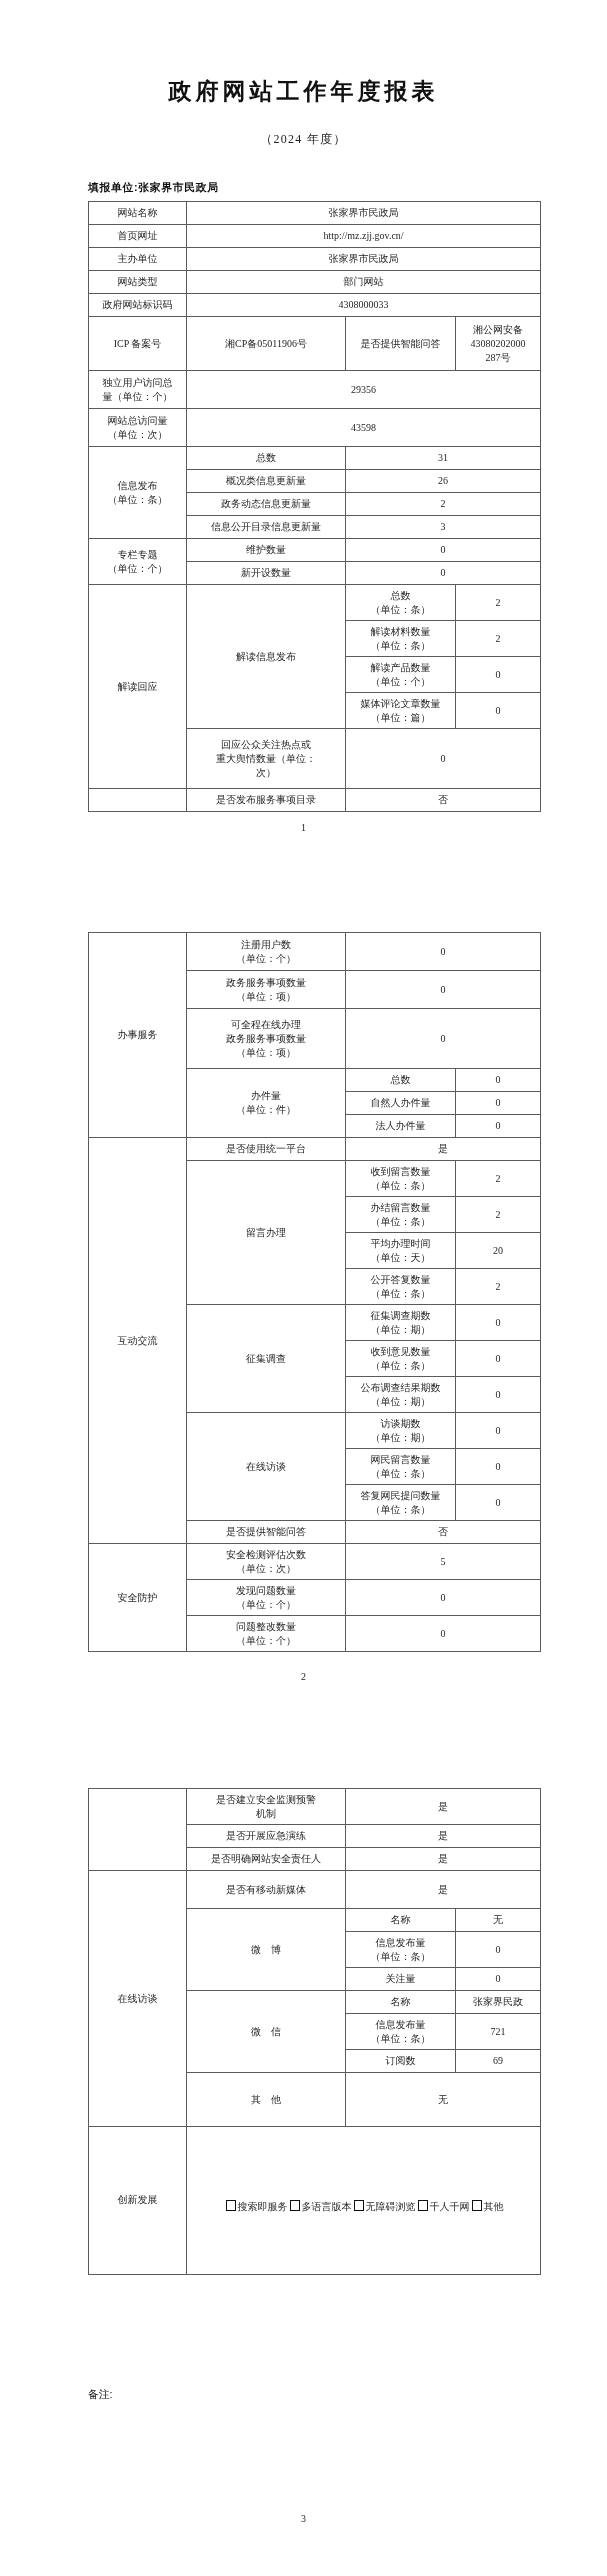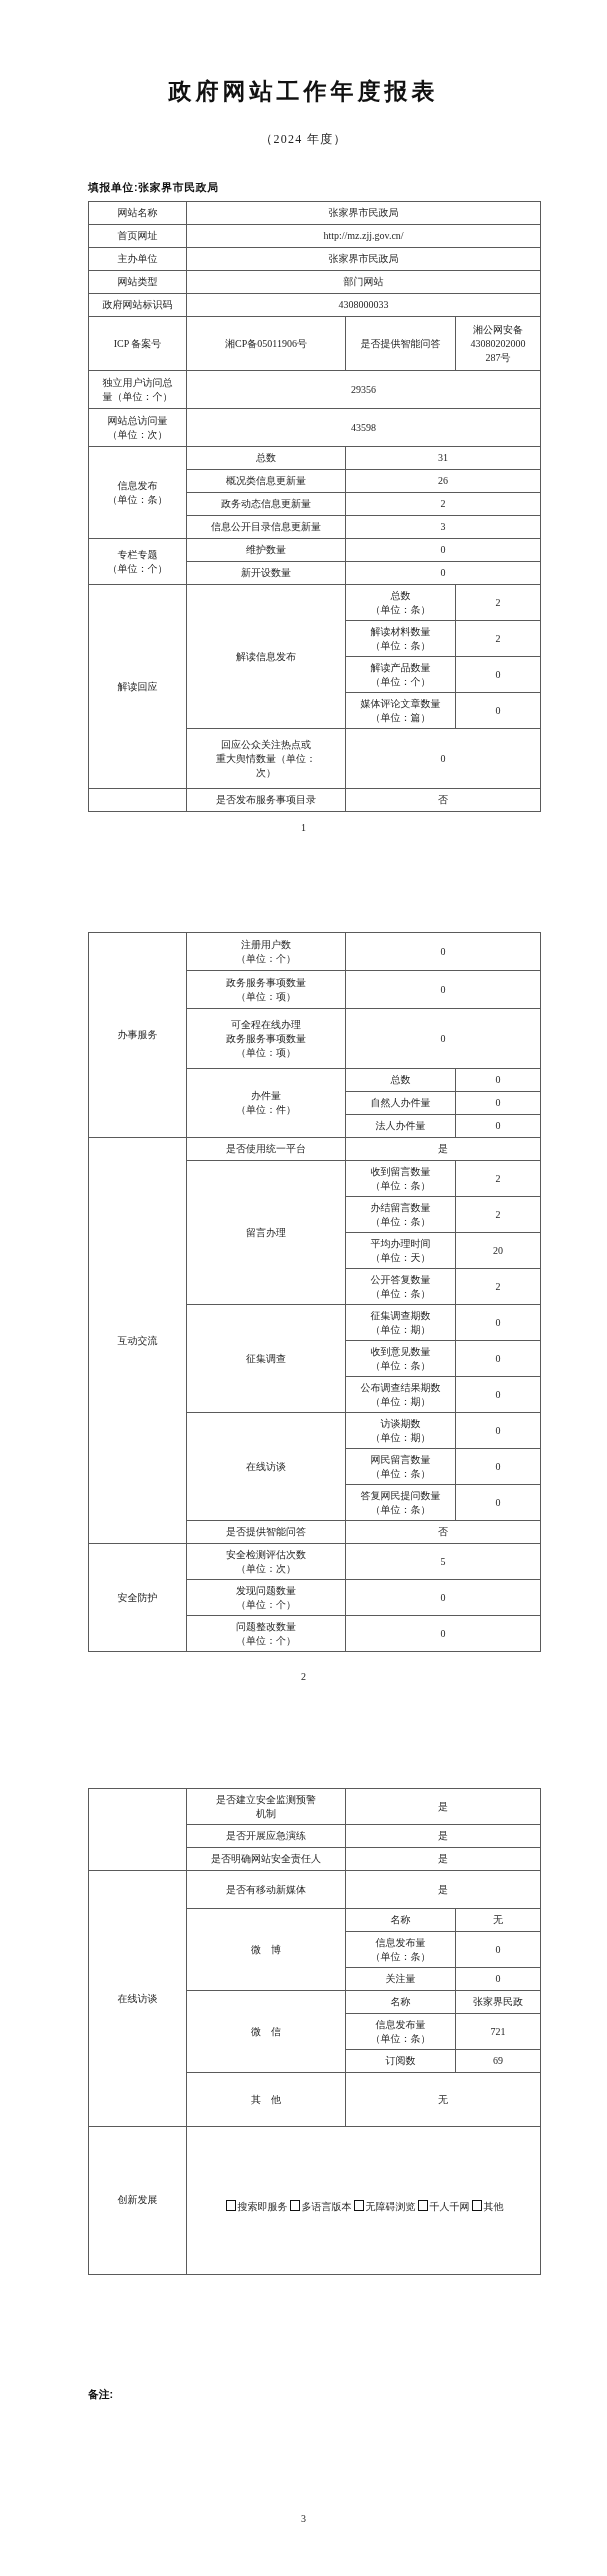--- a/index.html
+++ b/index.html
@@ -39,21 +39,21 @@
   .t3{top:1788px;left:88px;}
   tr.r34{height:23px;} tr.r54{height:36px;} tr.r56{height:38px;}
   tr.r78{height:60px;} tr.r80{height:54px;} tr.r100{height:54px;}
   tr.r220{height:148px;font-family:Liberation Mono, monospace;}
   td.vtop{vertical-align:top;padding-top:5.4px;}
   .pagenum{left:0;width:607px;text-align:center;font-size:10px;color:#222;}
   .p1{top:822px;} .p2{top:1671px;} .p3{top:2513px;}
   .remark{
     top:2388px;left:88px;
     font-family:"Liberation Sans","DejaVu Sans",sans-serif;
-    font-weight:bold;font-size:10.8px;color:#111;
+    font-weight:normal;font-size:10.8px;color:#111;
   }
   .cb{
     display:inline-block;width:8px;height:8.8px;
     border:1.3px solid #111;margin:0 1.3px 0 2.7px;vertical-align:-0.7px;
     background:#fff;
   }
   .checkline{font-size:10px;letter-spacing:0;}
 </style>
 </head>
 <body>

